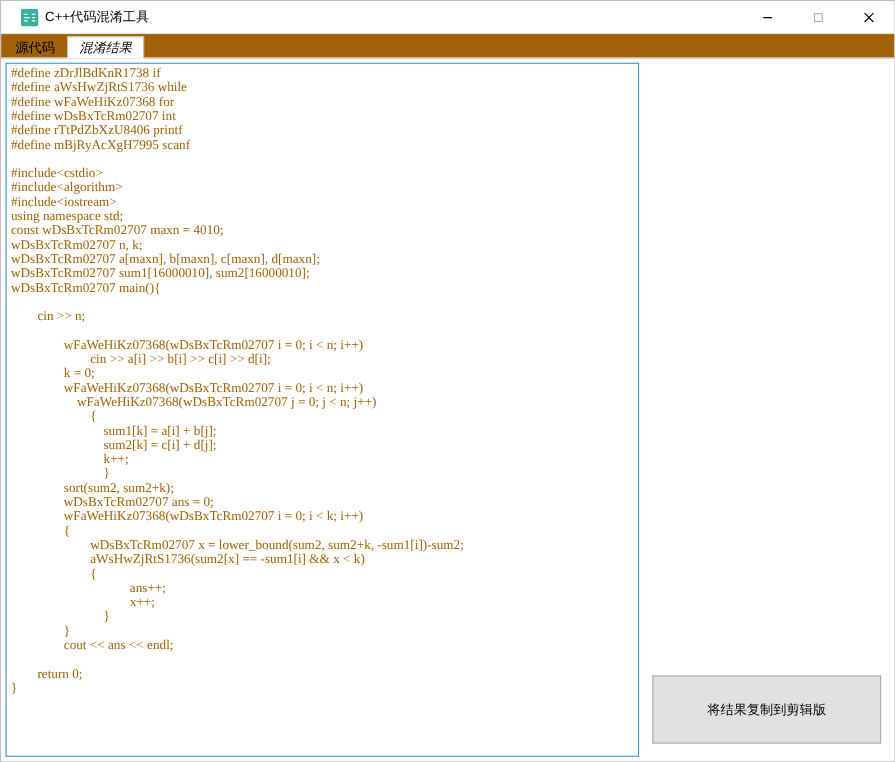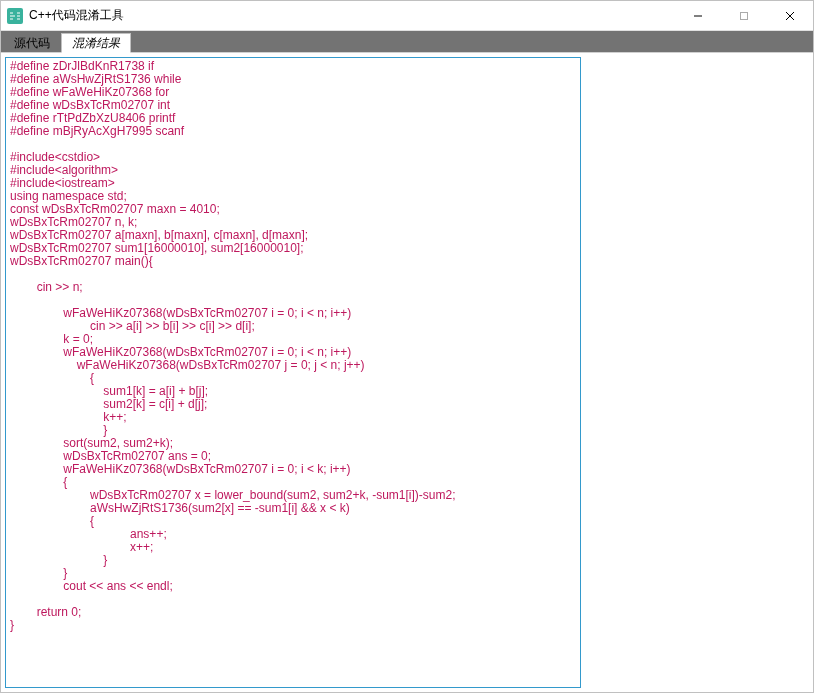--- a/index.html
+++ b/index.html
@@ -12,21 +12,21 @@
       overflow: hidden;
       border: 1px solid #c0c0c0;
     }
     .titlebar {
       height: 30px;
       background: #ffffff;
       display: flex;
       align-items: center;
       justify-content: space-between;
       border-bottom: 1px solid #e0e0e0;
-      padding-left: 6px;
+      padding-left: 18px;
     }
     .titlebar-left {
       display: flex;
       align-items: center;
       gap: 6px;
     }
     .app-icon {
       width: 16px;
       height: 16px;
       display: inline-flex;
@@ -41,21 +41,21 @@
       height: 100%;
       display: flex;
       align-items: center;
       justify-content: center;
       color: #555;
       font-size: 10px;
     }
     .win-btn.max { color: #bbb; }
     .tabbar {
       height: 22px;
-      background: #737373;
+      background: #a16207;
       display: flex;
       align-items: stretch;
       border-bottom: 1px solid #d0d0d0;
       padding-left: 2px;
       padding-top: 2px;
     }
     .tab {
       padding: 2px 10px;
       font-size: 12px;
       color: #000;
@@ -79,24 +79,24 @@
       gap: 4px;
     }
     .code-pane {
       flex: 0 0 576px;
       border: 1px solid #3399cc;
       background: #ffffff;
       overflow: auto;
       padding: 2px 4px;
     }
     .code-pane pre {
-      font-family: Liberation Sans, sans-serif;
+      font-family: Liberation Serif, serif;
       font-size: 12px;
       line-height: 13px;
-      color: #be185d;
+      color: #a16207;
       white-space: pre;
     }
     .right-pane {
       flex: 1;
       display: flex;
       flex-direction: column;
       justify-content: flex-end;
       padding: 4px;
     }
     .copy-btn {
@@ -190,13 +190,16 @@
                         {
                                     ans++;
                                     x++;
                             }
                 }
                 cout &lt;&lt; ans &lt;&lt; endl;
 
         return 0;
 }</pre>
   </div>
+  <div class="right-pane">
+    <div class="copy-btn">将结果复制到剪辑版</div>
+  </div>
 </div>
 
 </body></html>

